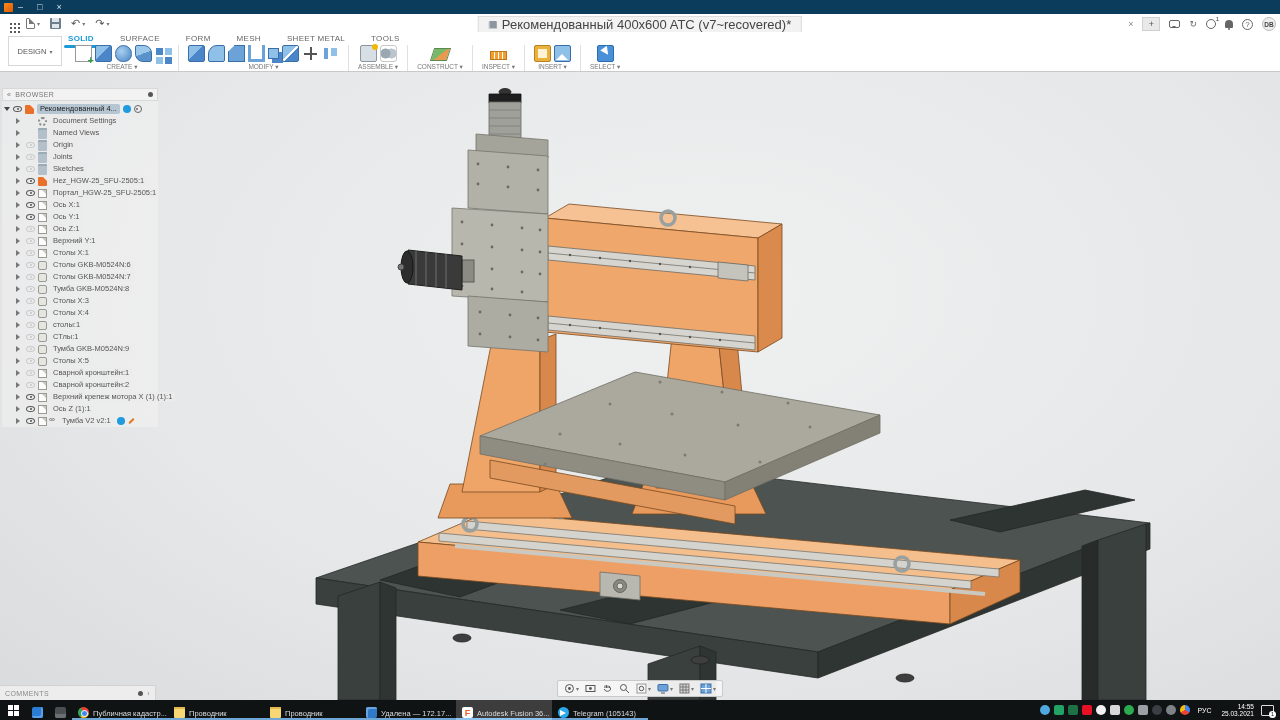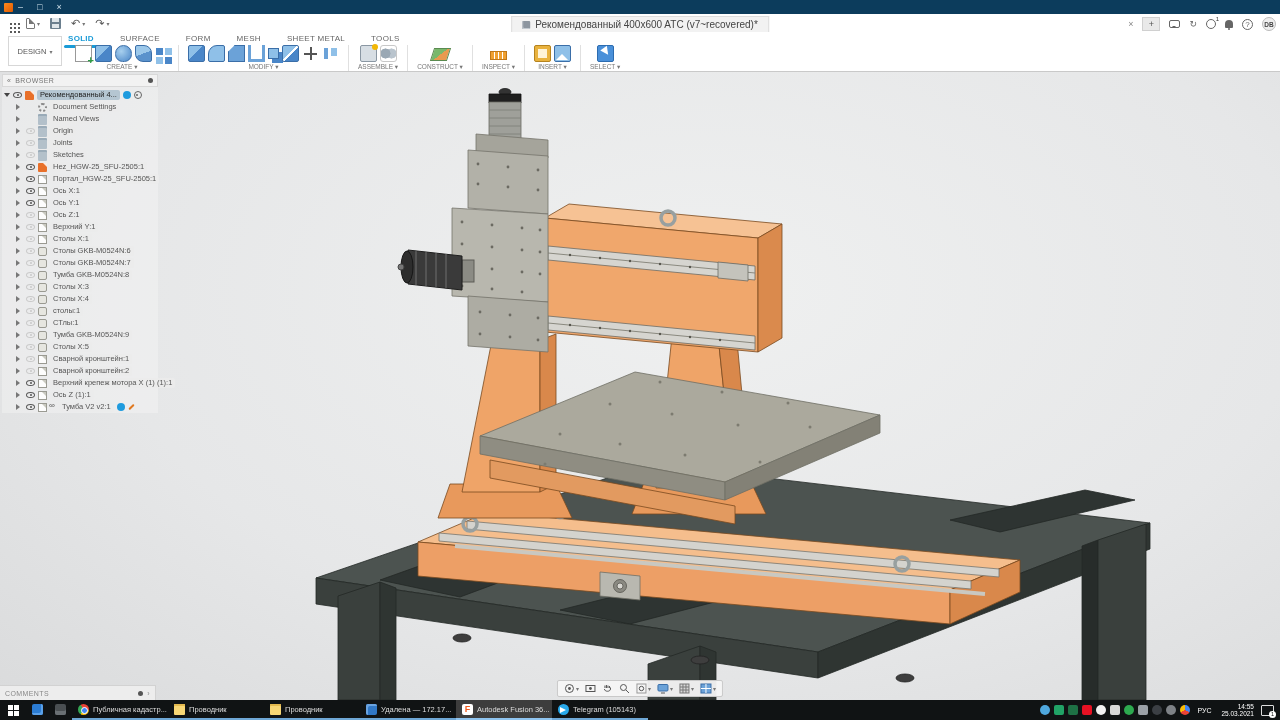--- a/index.html
+++ b/index.html
@@ -19,21 +19,21 @@
   .q-ic{display:flex;align-items:center;gap:2px;font-size:11px;color:#555;}
   .caret{font-size:6px;color:#777;}
   .grid9{width:2px;height:2px;background:#5a5a5a;margin:4px;box-shadow:4px 0 #5a5a5a,8px 0 #5a5a5a,0 4px #5a5a5a,4px 4px #5a5a5a,8px 4px #5a5a5a,0 8px #5a5a5a,4px 8px #5a5a5a,8px 8px #5a5a5a;}
   .q-file{width:9px;height:11px;background:#fff;border:1px solid #777;border-radius:1px;position:relative;}
   .q-file::before{content:"";position:absolute;right:-1px;top:-1px;border:3px solid #fff;border-left-color:#777;border-bottom-color:#777;}
   .q-save{width:11px;height:11px;background:#6b7f8e;border-radius:1px;position:relative;}
   .q-save::before{content:"";position:absolute;left:2px;top:0;width:7px;height:4px;background:#dfe6ea;}
   .q-save::after{content:"";position:absolute;left:2px;bottom:1px;width:7px;height:4px;background:#dfe6ea;}
 
   .doc-tab{position:absolute;left:50%;top:2px;transform:translateX(-50%);display:flex;align-items:center;gap:5px;
-    font-size:10px;color:#444;background:#f2f2f2;border:1px solid #ddd;border-bottom:none;padding:2px 10px;height:16px;}
+    font-size:13px;color:#444;background:#f2f2f2;border:1px solid #ddd;border-bottom:none;padding:2px 10px;height:16px;}
   .doc-ic{width:8px;height:8px;background:#8d96a0;border-radius:1px;box-shadow:inset 1px -1px 0 #c3cad1;}
 
   .top-right{position:absolute;right:4px;top:3px;display:flex;align-items:center;gap:9px;color:#666;font-size:9px;}
   .tr-x{font-size:9px;color:#888;}
   .tr-plus{width:18px;height:14px;background:#e9e9e9;border:1px solid #d0d0d0;display:flex;align-items:center;justify-content:center;color:#555;}
   .bubble{width:11px;height:8px;border:1px solid #666;border-radius:2px;position:relative;}
   .bubble::after{content:"";position:absolute;left:2px;bottom:-3px;border:2px solid transparent;border-top-color:#666;}
   .clockic{width:10px;height:10px;border:1px solid #666;border-radius:50%;position:relative;}
   .clockic::after{content:"1";position:absolute;right:-4px;top:-4px;font-size:6px;color:#333;}
   .bellic{width:8px;height:8px;background:#666;border-radius:4px 4px 1px 1px;position:relative;}
@@ -82,21 +82,21 @@
   .icn.insert-canvas{background:#8fc0e8;border:1px solid #3a6ea8;border-radius:2px;overflow:hidden;}
   .icn.insert-canvas::after{content:"";position:absolute;left:1px;bottom:1px;border:6px solid transparent;border-bottom-color:#fff;}
   .icn.select-window{background:#4a90d9;border:1px solid #2c6cb0;border-radius:2px;}
   .icn.select-window::after{content:"";position:absolute;right:2px;bottom:2px;border:4px solid transparent;border-top:8px solid #fff;transform:rotate(-35deg);}
 
   
   .canvas{position:relative;height:628px;background:radial-gradient(ellipse at 55% 35%,#EFF0F0 0%,#E6E7E8 60%,#DADBDC 100%);overflow:hidden;}
   .model-svg{position:absolute;left:0;top:0;}
 
   
-  .browser{position:absolute;left:2px;top:2px;width:156px;font-size:7.5px;color:#555;}
+  .browser{position:absolute;left:2px;top:16px;width:156px;font-size:7.5px;color:#555;}
   .browser-hd{height:13px;background:rgba(242,242,242,.95);border:1px solid #d8d8d8;display:flex;align-items:center;padding:0 4px;gap:4px;color:#777;font-size:7px;letter-spacing:.4px;}
   .browser-hd .sp{flex:1;}
   .dot-ic{width:5px;height:5px;border-radius:50%;background:#555;}
   .browser-body{padding:2px 0 0 2px;background:rgba(250,250,250,.35);}
   .brow{display:flex;align-items:center;height:12px;gap:3px;padding-left:12px;}
   .brow.root{padding-left:0;}
   .exp{width:0;height:0;border:3px solid transparent;border-left:4px solid #777;flex:none;}
   .exp.open{border:3px solid transparent;border-top:4px solid #444;margin-top:3px;}
   .eye{width:9px;height:6px;border:1px solid currentColor;border-radius:50%;position:relative;flex:none;}
   .eye::after{content:"";position:absolute;left:2.5px;top:1px;width:2px;height:2px;border-radius:50%;background:currentColor;}
@@ -129,21 +129,21 @@
   .comments .sp{flex:1;}
   
   .navbar{position:absolute;left:50%;bottom:3px;transform:translateX(-50%);display:flex;align-items:center;gap:6px;
     background:rgba(246,246,246,.95);border:1px solid #c9c9c9;padding:2px 6px;border-radius:2px;}
   .nb{display:flex;align-items:center;gap:1px;color:#555;}
 
   
   .taskbar{height:20px;background:#101314;display:flex;align-items:stretch;color:#ddd;}
   .tb-start{width:26px;display:flex;align-items:center;justify-content:center;}
   .winlogo{width:5px;height:5px;background:#fff;box-shadow:6px 0 #fff,0 6px #fff,6px 6px #fff;margin:0 6px 6px 0;}
-  .tb-btn{display:flex;align-items:center;gap:4px;padding:0 6px;border-bottom:2px solid transparent;font-size:7.5px;white-space:nowrap;overflow:hidden;}
+  .tb-btn{display:flex;align-items:flex-end;gap:4px;padding:0 6px;border-bottom:2px solid transparent;font-size:7.5px;white-space:nowrap;overflow:hidden;}
   .tb-btn.pin{border-bottom-color:transparent;}
   .tb-btn.run{border-bottom-color:#6fa8d6;width:96px;}
   .tb-btn.active{background:#3d3d3d;border-bottom-color:#8fc4ef;}
   .ic11{width:11px;height:11px;flex:none;border-radius:2px;position:relative;}
   .ic-blueapp{background:#2B7CD3;box-shadow:inset -2px -2px 0 #5aa0e8;}
   .ic-calc{background:#4a4f52;box-shadow:inset 0 -4px 0 #6a7074;}
   .ic-chrome{border-radius:50%;background:conic-gradient(from -30deg,#EA4335 0 120deg,#FBBC05 0 240deg,#34A853 0 360deg);}
   .ic-chrome::after{content:"";position:absolute;left:3px;top:3px;width:5px;height:5px;border-radius:50%;background:#4285F4;border:1px solid #fff;}
   .ic-folder{background:#F8D775;border-radius:1px;box-shadow:inset 0 2px 0 #e3b94e;}
   .ic-remote{background:#3178c6;box-shadow:inset 2px 2px 0 #6aa3e0;}

